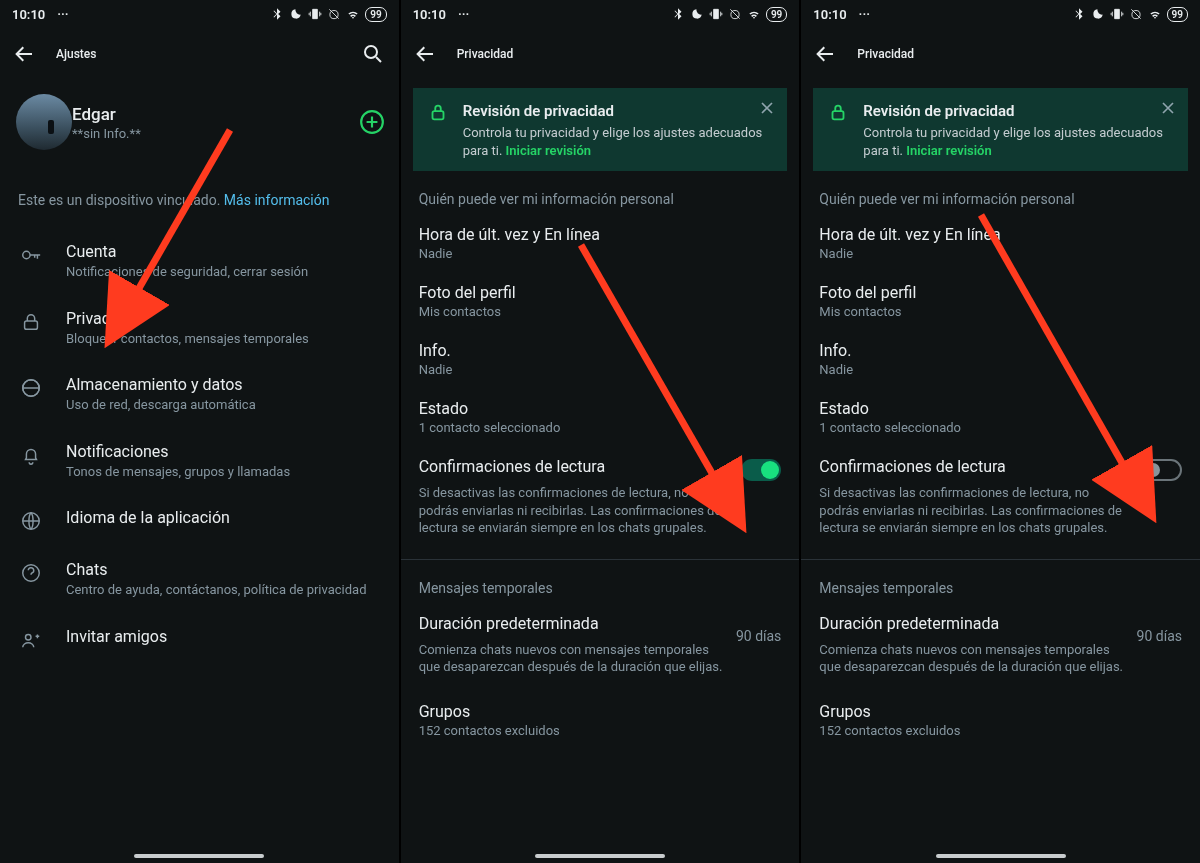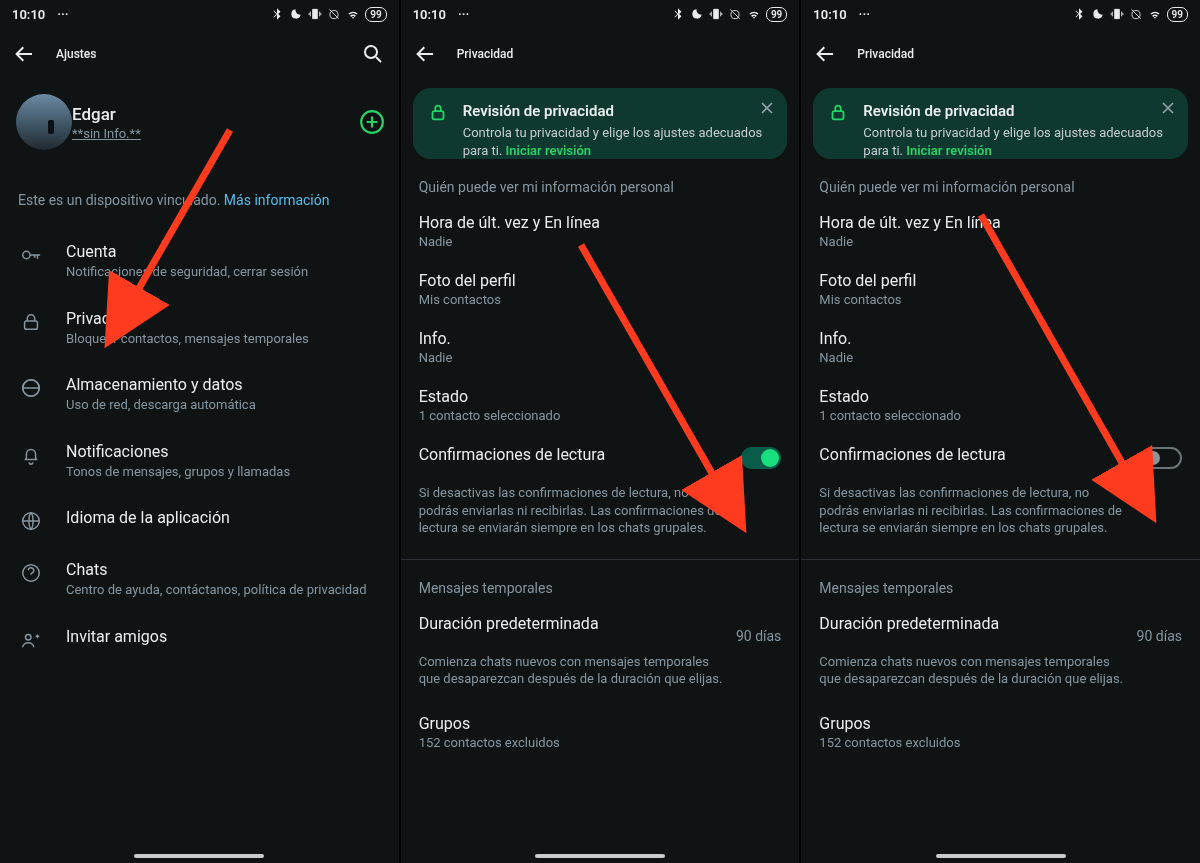--- a/index.html
+++ b/index.html
@@ -73,21 +73,21 @@
     padding:14px 14px 18px 16px;
   }
   .avatar{
     width:56px;height:56px;border-radius:50%;
     background:linear-gradient(180deg,#6b8aa3 0%,#3b505f 60%,#1f2a31 100%);
     position:relative;overflow:hidden;
   }
   .avatar::after{content:"";position:absolute;left:32px;top:26px;width:6px;height:14px;background:#0b1014;border-radius:2px;}
   .profile-info{flex:1;}
   .profile-name{font-size:17px;font-weight:500;}
-  .profile-status{font-size:13px;color:var(--muted);margin-top:2px;text-decoration:underline;}
+  .profile-status{font-size:13px;color:var(--muted);margin-top:2px;}
   .add-circle{width:26px;height:26px;}
   
   .linked{
     font-size:14px;
     color:var(--muted);
     padding:24px 18px 20px;
   }
   .linked .link{color:#53bdeb;}
   
   .list{display:flex;flex-direction:column;}
@@ -98,41 +98,41 @@
   }
   .list-item .ic{width:22px;flex-shrink:0;display:flex;align-items:flex-start;padding-top:2px;}
   .list-item .ic svg{width:22px;height:22px;fill:none;stroke:var(--muted);stroke-width:1.6;}
   .list-item .txt{flex:1;}
   .item-title{font-size:16px;color:var(--text);}
   .item-sub{font-size:13px;color:var(--muted);margin-top:2px;line-height:1.35;}
   
   .priv-banner{
     margin:8px 12px 0;
     background:var(--teal);
-    border-radius:18px;
-    padding:14px 12px 0 14px;
+    border-radius:0;
+    padding:14px 12px 12px 14px;
     display:flex;
     gap:14px;
     position:relative;
   }
   .priv-banner .lock{width:22px;height:22px;flex-shrink:0;}
   .priv-banner .bt{font-size:15px;font-weight:600;color:#e9edef;}
   .priv-banner .bs{font-size:13px;color:#c4ccd0;margin-top:4px;line-height:1.35;}
   .priv-banner .link{color:var(--green-bright);font-weight:600;}
   .priv-banner .close{position:absolute;right:10px;top:10px;width:20px;height:20px;}
   .priv-banner .close svg{width:20px;height:20px;fill:#8fa4ad;}
   
   .section-header{font-size:14px;color:var(--muted);padding:20px 18px 8px;}
   
   .prow{padding:10px 18px 12px;}
   .prow .pt{font-size:16px;}
   .prow .pv{font-size:13px;color:var(--muted);margin-top:2px;}
   .prow-flex{display:flex;align-items:flex-start;gap:12px;padding:10px 18px 16px;}
   .prow-flex .left{flex:1;}
-  .pdesc{font-size:13px;color:var(--muted);margin-top:20px;line-height:1.35;}
+  .pdesc{font-size:13px;color:var(--muted);margin-top:8px;line-height:1.35;}
   .toggle{width:40px;height:22px;border-radius:11px;position:relative;flex-shrink:0;margin-top:2px;}
   .toggle.on{background:#0a5c4a;}
   .toggle.on::after{content:"";position:absolute;right:2px;top:2px;width:18px;height:18px;border-radius:50%;background:#18e07f;}
   .toggle.off{background:transparent;border:2px solid #6a7479;}
   .toggle.off::after{content:"";position:absolute;left:2px;top:2px;width:14px;height:14px;border-radius:50%;background:#8a949a;}
   .hr{height:1px;background:var(--divider);margin:6px 0 0;}
   .trailing{font-size:14px;color:var(--muted);flex-shrink:0;padding-top:14px;}
   
   .navhandle{
     position:absolute;bottom:5px;left:50%;transform:translateX(-50%);

